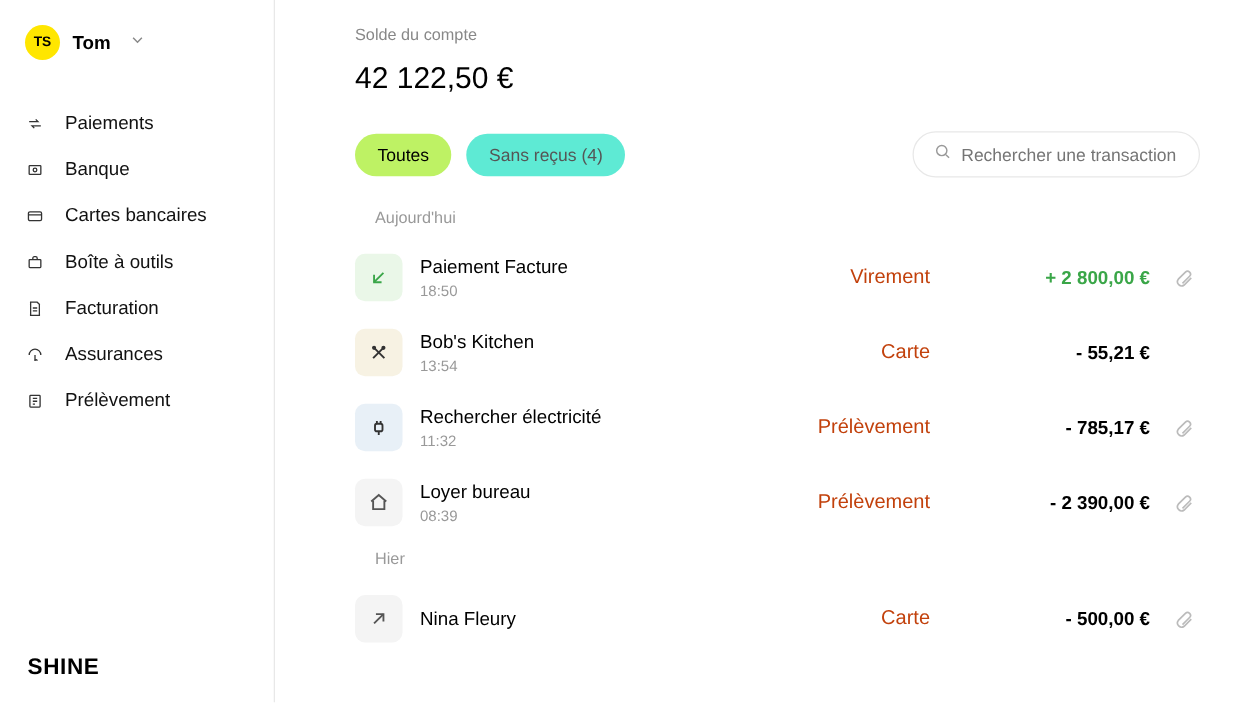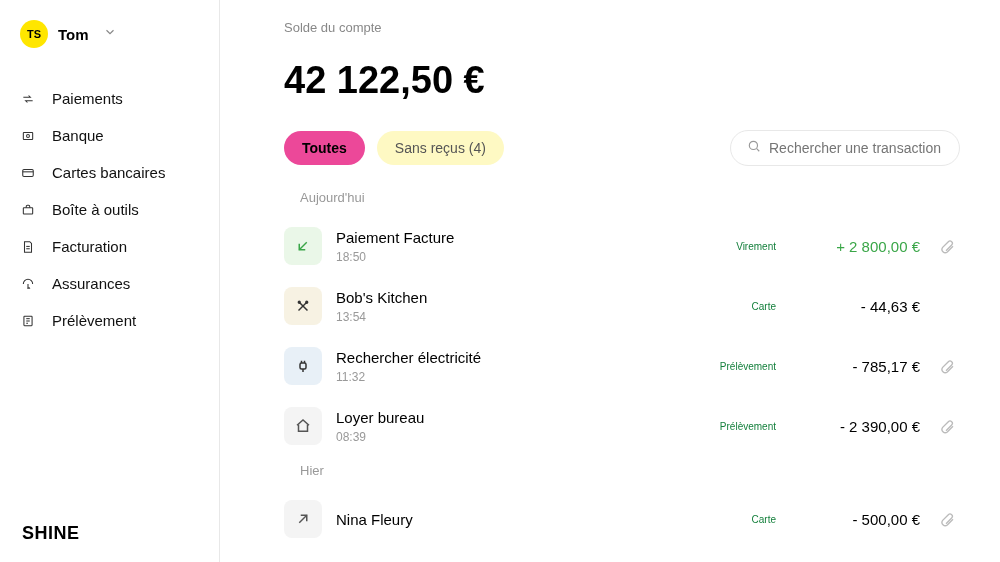--- a/index.html
+++ b/index.html
@@ -66,31 +66,31 @@
       font-weight: 900;
       font-size: 18px;
       letter-spacing: 0.5px;
     }
     .main {
       flex: 1;
       padding: 20px 40px 0 64px;
       overflow-y: auto;
     }
     .balance-label { font-size: 13px; color: #888; }
-    .balance-amount { font-size: 38px; font-weight: 700; margin-top: 24px; margin-bottom: 28px; }
+    .balance-amount { font-size: 24px; font-weight: 400; margin-top: 14px; margin-bottom: 28px; }
     .toolbar { display: flex; align-items: center; gap: 12px; margin-bottom: 24px; }
     .filter-pill {
       padding: 9px 18px;
       border-radius: 22px;
       font-size: 14px;
       cursor: pointer;
-      background: #fef9c3;
+      background: #5eead4;
       color: #555;
     }
-    .filter-pill.active { background: #ec4899; color: #000; font-weight: 700; }
+    .filter-pill.active { background: #bef264; color: #000; font-weight: 400; }
     .toolbar-spacer { flex: 1; }
     .search-box {
       display: flex;
       align-items: center;
       gap: 8px;
       border: 1px solid #e8e8e8;
       border-radius: 22px;
       padding: 8px 16px;
       width: 230px;
     }
@@ -123,22 +123,22 @@
       flex-shrink: 0;
     }
     .tx-icon svg { width: 18px; height: 18px; }
     .ic-green { background: #eaf7e8; color: #3aa648; }
     .ic-cream { background: #f7f2e3; color: #333; }
     .ic-blue  { background: #e8f0f7; color: #333; }
     .ic-gray  { background: #f4f4f4; color: #555; }
     .tx-meta { flex: 1; min-width: 0; }
     .tx-title { font-size: 15px; font-weight: 500; }
     .tx-time { font-size: 12px; color: #999; margin-top: 4px; }
-    .tx-type { font-size: 10px; color: #15803d; margin-right: 20px; }
-    .tx-amount { font-size: 15px; font-weight: 400; min-width: 110px; text-align: right; }
+    .tx-type { font-size: 16px; color: #c2410c; margin-right: 52px; }
+    .tx-amount { font-size: 15px; font-weight: 700; min-width: 110px; text-align: right; }
     .tx-amount.positive { color: #3aa648; }
     .tx-clip-slot { width: 26px; display: flex; justify-content: center; }
     .tx-clip-slot svg { width: 16px; height: 16px; color: #bbb; }
     .nav-item svg, .account-chevron svg { width: 14px; height: 14px; }
   </style>
 </head>
 <body>
 
 <div class="app">
   <aside class="sidebar">
@@ -269,21 +269,21 @@
               <line x1="18" y1="6" x2="6" y2="18"></line>
               <circle cx="7" cy="7" r="1.2" fill="currentColor"></circle>
               <circle cx="17" cy="7" r="1.2" fill="currentColor"></circle>
             </svg>
           </div>
           <div class="tx-meta">
             <div class="tx-title">Bob's Kitchen</div>
             <div class="tx-time">13:54</div>
           </div>
           <div class="tx-type">Carte</div>
-          <div class="tx-amount">- 44,63 €</div>
+          <div class="tx-amount">- 55,21 €</div>
           <div class="tx-clip-slot"></div>
         </div>
         <div class="tx-row">
           <div class="tx-icon ic-blue">
             <svg viewBox="0 0 24 24" fill="none" stroke="currentColor" stroke-width="2">
               <rect x="8" y="8" width="8" height="8" rx="2"></rect>
               <line x1="10" y1="5" x2="10" y2="8"></line>
               <line x1="14" y1="5" x2="14" y2="8"></line>
               <line x1="12" y1="16" x2="12" y2="20"></line>
             </svg>

